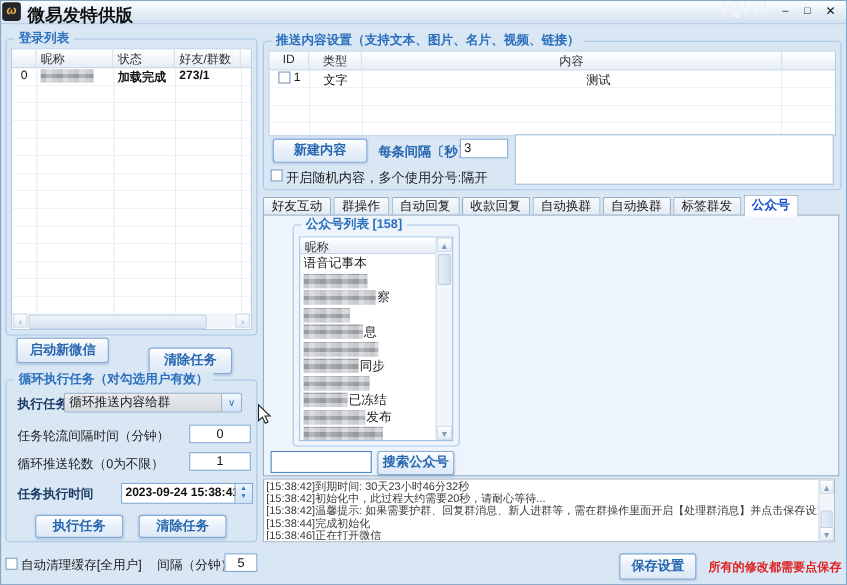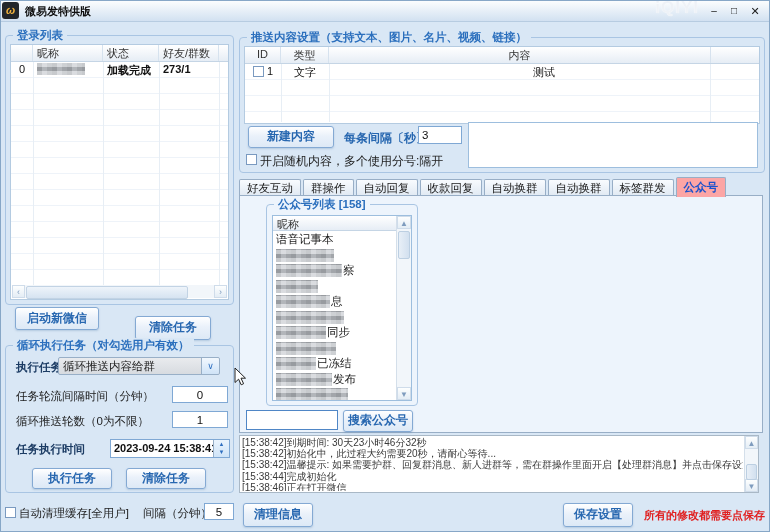--- a/index.html
+++ b/index.html
@@ -1,20 +1,20 @@
 <!DOCTYPE html>
 <html><head>
 <meta charset="utf-8">
 <style>
   html,body{margin:0;padding:0;background:#9db8d2;}
   .win{position:relative;width:770px;height:532px;background:#d9e7f5;font-family:"Liberation Sans","DejaVu Sans",sans-serif;overflow:hidden;border:1px solid #87a7c7;box-sizing:border-box;}
   
   .titlebar{position:absolute;left:0;top:0;right:0;height:20px;background:linear-gradient(#fbfdfe,#d2e1f1);border-bottom:1px solid #b7cce1;}
   .app-icon{position:absolute;left:1px;top:1px;width:17px;height:17px;background:#22262b;border-radius:3px;color:#f0b23e;font-weight:bold;font-size:11px;text-align:center;line-height:16px;font-style:italic;}
-  .app-title{position:absolute;left:24px;top:3px;font-size:11px;font-weight:bold;color:#101010;}
+  .app-title{position:absolute;left:24px;top:3px;font-size:16px;font-weight:bold;color:#101010;}
   .watermark{position:absolute;right:70px;top:-3px;font-size:17px;font-weight:bold;letter-spacing:1px;color:#eef2f7;text-shadow:0 0 1px #ffffff;}
   .ctrl{position:absolute;top:3px;width:18px;height:14px;text-align:center;font-size:10px;line-height:14px;color:#1c1c1c;cursor:default;}
   .ctrl.min{right:46px}.ctrl.max{right:26px}.ctrl.cls{right:5px;font-size:11px}
   
   .grp{position:absolute;border:1px solid #a9c5e3;border-radius:4px;}
   .grp>.lg{position:absolute;top:-8px;left:7px;background:#d9e7f5;padding:0 4px;font-size:11.5px;font-weight:bold;color:#2b6fbd;line-height:15px;white-space:nowrap;}
   .grp.inpanel>.lg{background:#edf4fc;}
   
   .btn{position:absolute;background:linear-gradient(#ffffff,#eaf1fa 45%,#dde9f6);border:1px solid #84a9d3;border-radius:3px;color:#2767b0;font-weight:bold;font-size:12px;text-align:center;box-shadow:0 1px 2px rgba(110,145,185,.35);cursor:default;}
   
@@ -31,21 +31,21 @@
   .lbl{position:absolute;font-size:11.5px;color:#1c1c1c;white-space:nowrap;}
   .lbl.blue{color:#2767b0;font-weight:bold;}
   
   .combo{position:absolute;background:linear-gradient(#e9ebee,#d7dbe0);border:1px solid #98afc7;border-radius:2px;font-size:11.5px;color:#1b1b1b;line-height:16px;padding-left:4px;box-sizing:border-box;}
   .combo .arrow{position:absolute;right:0;top:0;bottom:0;width:17px;background:linear-gradient(#f2f8fe,#cfe3f7);border-left:1px solid #98afc7;color:#2e6fc0;font-size:9px;text-align:center;line-height:16px;border-radius:0 2px 2px 0;}
   .dtp{position:absolute;background:#fff;border:1px solid #7fa8d4;font-size:11px;font-weight:bold;color:#101010;line-height:17px;padding-left:3px;box-sizing:border-box;}
   .spin{position:absolute;right:0;top:0;bottom:0;width:15px;background:linear-gradient(#eaf4fd,#cfe4f8);border-left:1px solid #98afc7;color:#2e6fc0;font-size:6px;line-height:8px;text-align:center;}
   
   .tabs{position:absolute;left:238px;top:176px;right:6px;height:19px;}
   .tab{display:inline-block;height:17px;line-height:17px;padding:0 7px;font-size:11.5px;border:1px solid #98aec6;border-bottom:none;border-radius:2px 2px 0 0;background:linear-gradient(#f8fbfe,#dfe8f2);color:#1a1a1a;margin-right:2px;vertical-align:bottom;cursor:default;}
-  .tab.sel{background:#fca5a5;color:#1b52cc;font-weight:bold;height:19px;line-height:19px;position:relative;z-index:3;}
+  .tab.sel{background:#ffffff;color:#1b52cc;font-weight:bold;height:19px;line-height:19px;position:relative;z-index:3;}
   .tabpanel{position:absolute;left:238px;top:194px;width:524px;height:238px;background:#edf4fc;border:1px solid #98aec6;box-sizing:border-box;z-index:2;}
   
   .listbox{position:absolute;background:#fff;border:1px solid #9dbede;box-sizing:border-box;}
   .lb-head{position:absolute;left:0;top:0;right:14px;height:15px;background:linear-gradient(#ffffff,#e6edf5);border-bottom:1px solid #c5d5e5;font-size:11px;color:#333;padding:1px 0 0 4px;box-sizing:border-box;}
   .lb-items{position:absolute;left:0;top:16px;right:14px;bottom:0;overflow:hidden;}
   .li{height:15.5px;font-size:11.5px;color:#1a1a1a;padding-left:3px;white-space:nowrap;display:flex;align-items:center;gap:1px;}
   .cz{display:inline-block;height:13px;background-image:repeating-linear-gradient(0deg,rgba(255,255,255,.35) 0 4px,rgba(0,0,0,.10) 4px 8px),repeating-linear-gradient(90deg,#a9adb2 0 5px,#c6cacf 5px 10px,#b4b8bd 10px 15px);}
   .vscroll{position:absolute;right:0;top:0;bottom:0;width:14px;background:#f2f6fa;border-left:1px solid #d4dfea;}
   .vscroll .up,.vscroll .dn{position:absolute;left:0;right:0;height:13px;color:#7f9cbe;font-size:8px;text-align:center;line-height:13px;background:linear-gradient(#fdfefe,#e4edf5);border:1px solid #cfdceA;box-sizing:border-box;}
   .vscroll .up{top:0}.vscroll .dn{bottom:0}
@@ -238,21 +238,20 @@
       <div>[15:38:44]完成初始化</div>
       <div>[15:38:46]正在打开微信</div>
     </div>
     <div class="vscroll" style="width:13px">
       <div class="up">▲</div>
       <div class="dn">▼</div>
       <div class="vthumb" style="top:28px;height:14px"></div>
     </div>
   </div>
 
-  <div class="btn" style="left:242px;top:502px;width:68px;height:22px;line-height:21px;">清理信息</div>
   <div class="btn" style="left:562px;top:502px;width:68px;height:22px;line-height:21px;">保存设置</div>
   <div class="notice">所有的修改都需要点保存</div>
 
   <svg class="cursor" width="14" height="20" viewBox="0 0 14 20">
     <polygon points="1,1 1,15.5 4.6,12.2 7.2,17.8 9.6,16.7 7,11.2 11.5,11.2" fill="#ffffff" stroke="#222222" stroke-width="1"></polygon>
   </svg>
 
 </div>
 
 </body></html>

